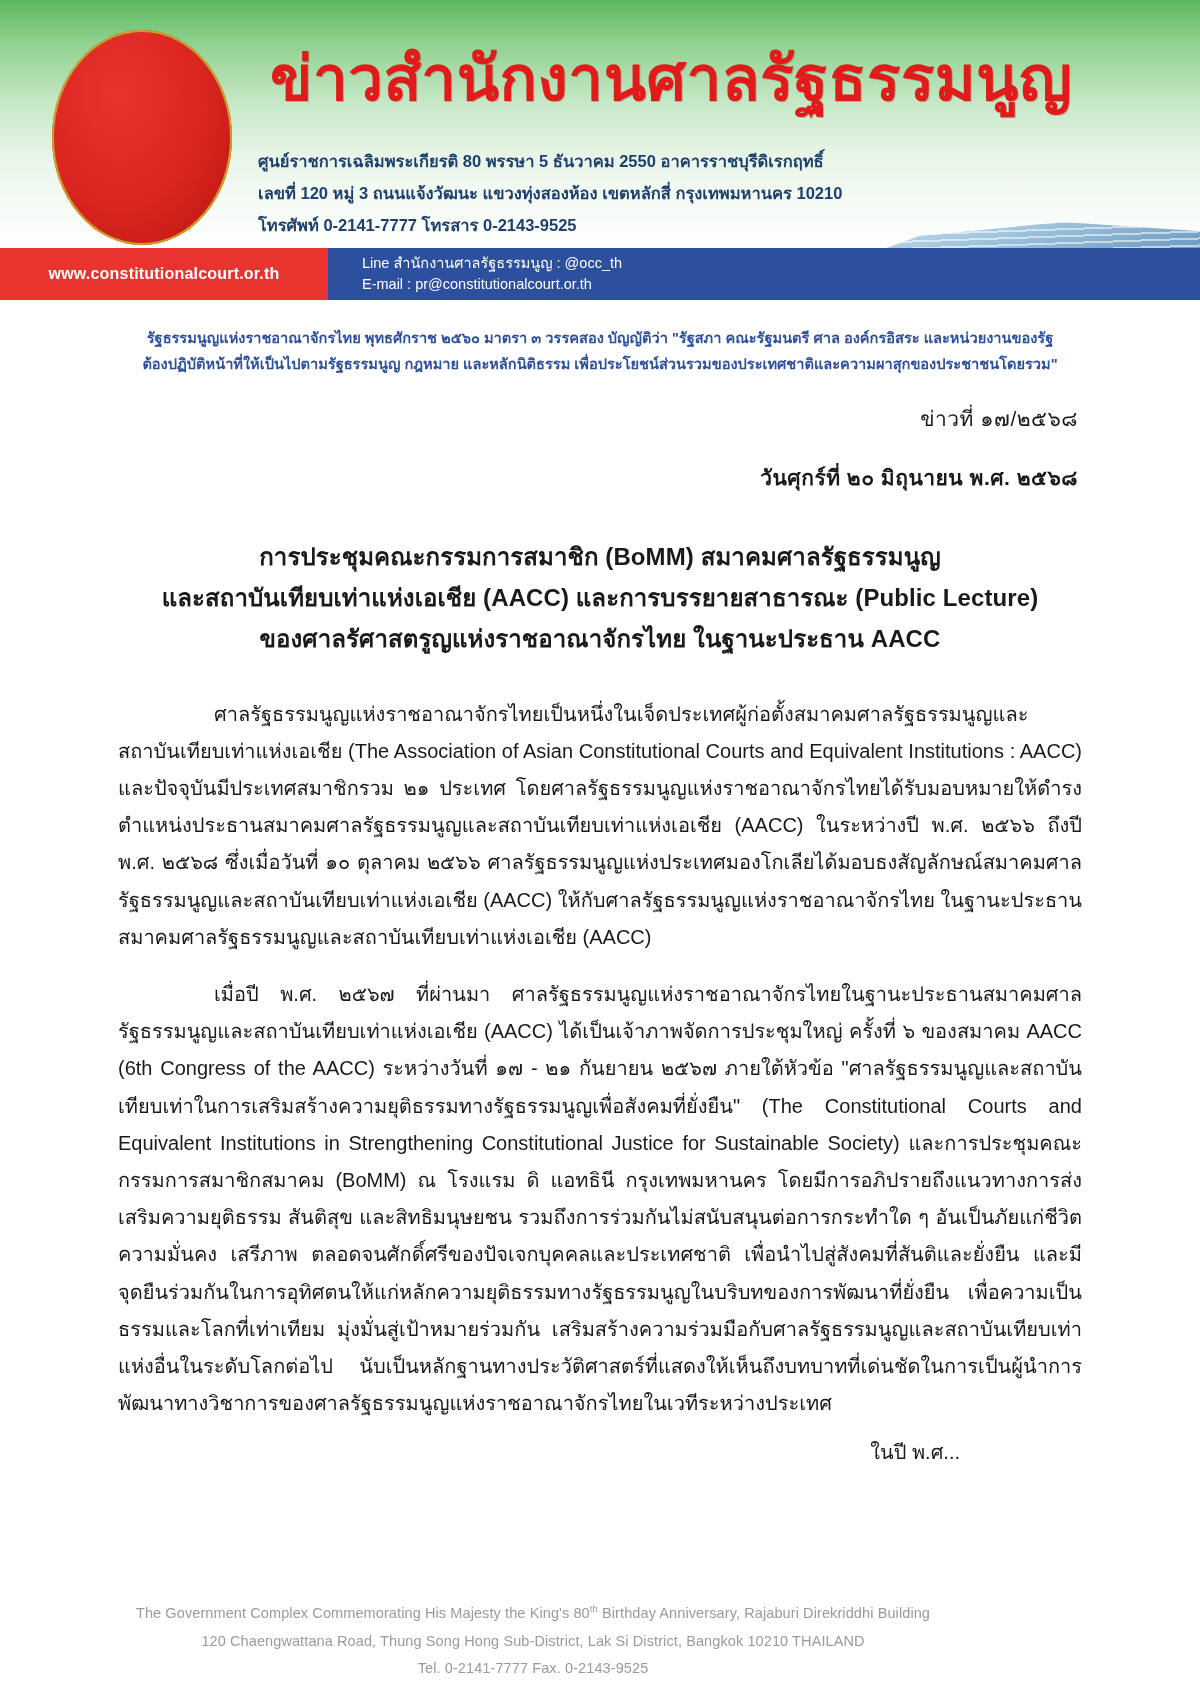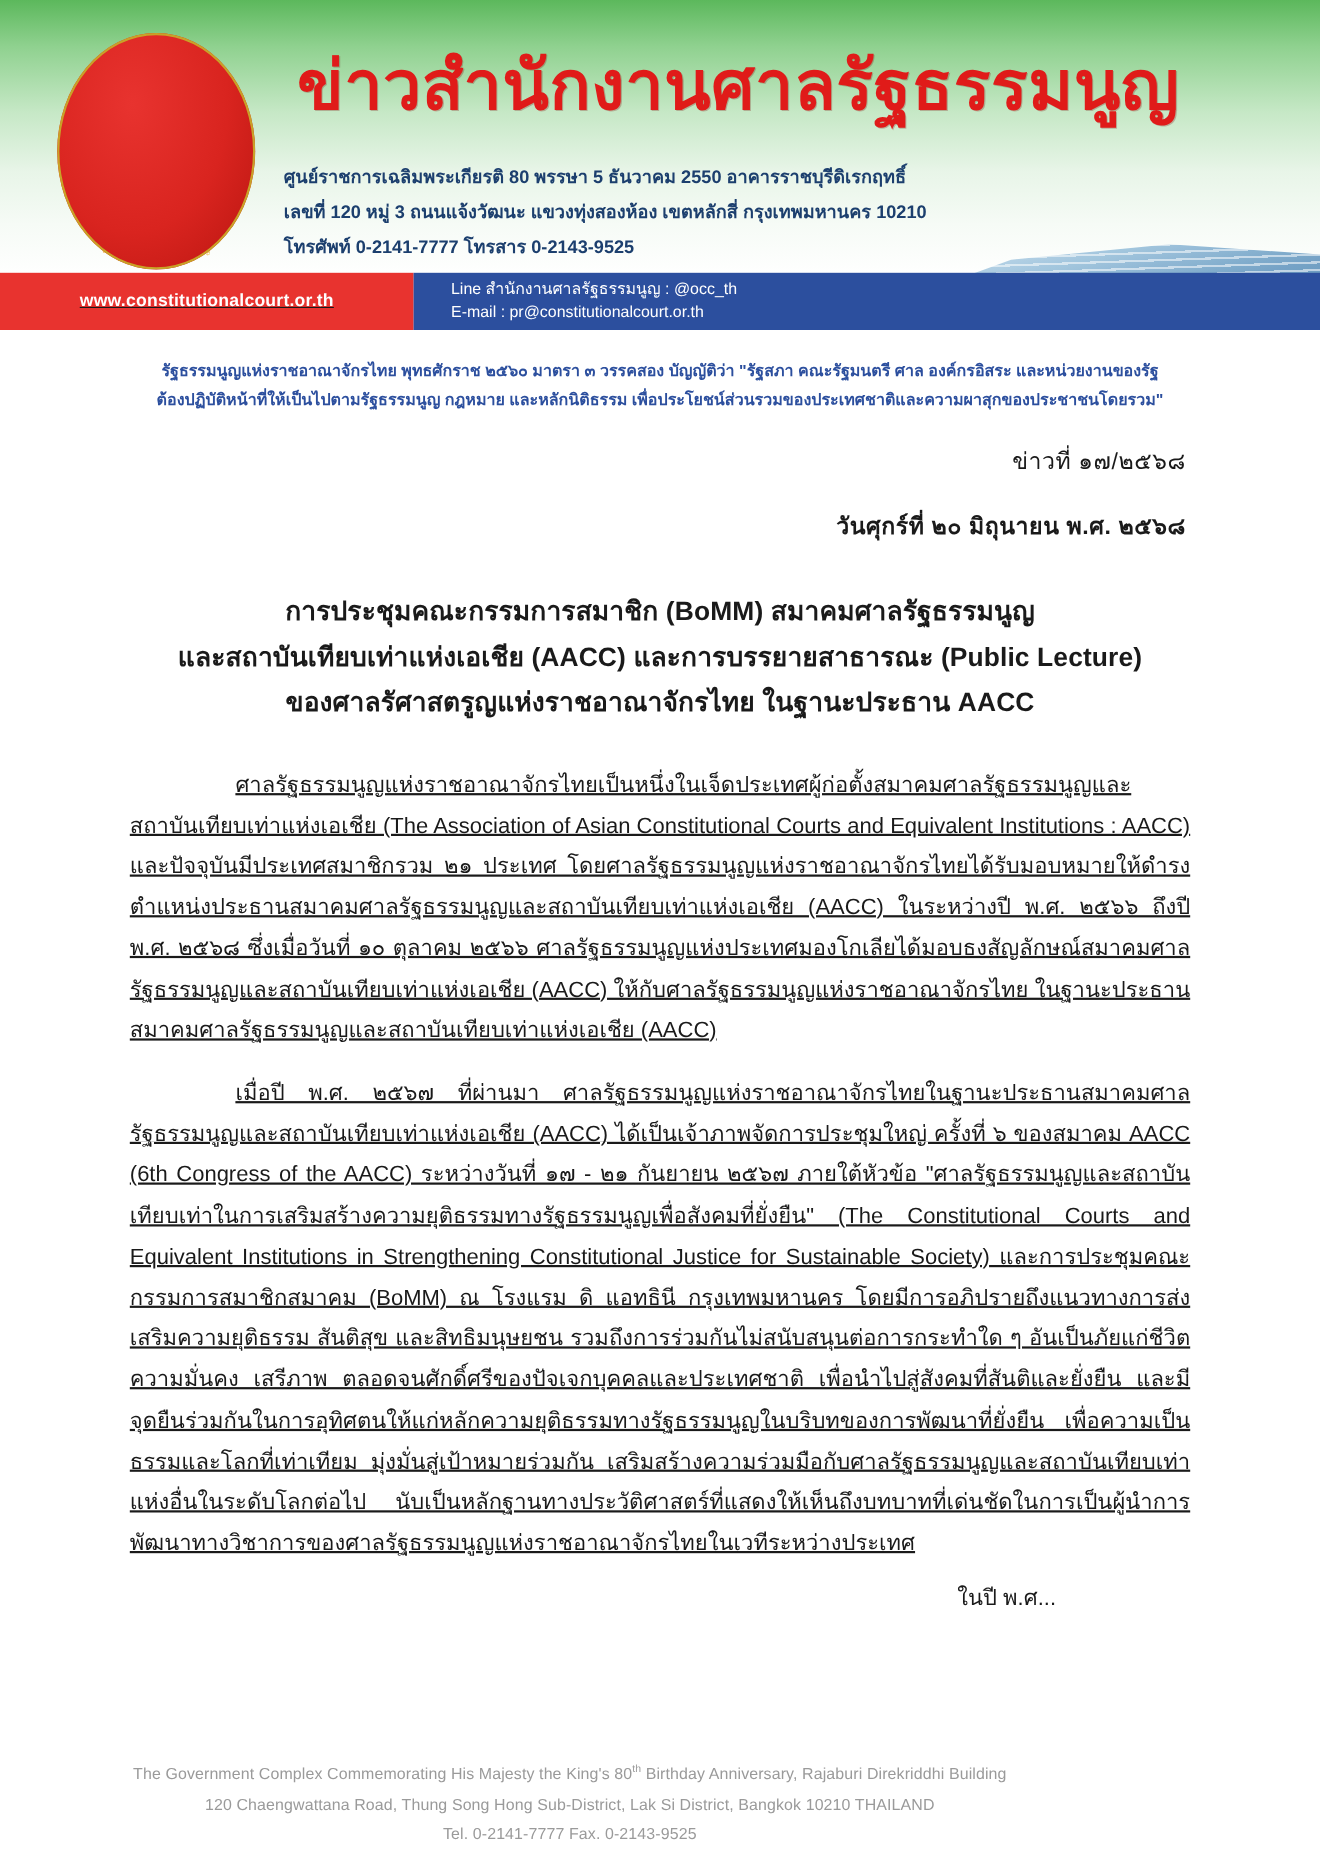--- a/index.html
+++ b/index.html
@@ -106,26 +106,25 @@
   
   .contact-strip {
     position: absolute;
     left: 0;
     bottom: 0;
     width: 1200px;
     height: 52px;
     display: flex;
   }
   .strip-red {
-    width: 376px;
+    width: 328px;
     background: #e8332f;
     display: flex;
     align-items: center;
     justify-content: center;
-    text-decoration: underline;
   }
   .strip-red span {
     color: #ffffff;
     font-size: 16px;
     font-weight: 600;
     letter-spacing: .2px;
   }
   .strip-blue {
     flex: 1;
     background: #2c4f9e;
@@ -189,34 +188,33 @@
     margin-top: 36px;
     padding: 0 118px;
   }
   .doc-body p {
     font-size: 20px;
     line-height: 1.86;
     text-align: justify;
     text-justify: inter-word;
     text-indent: 96px;
     margin-bottom: 20px;
-    text-decoration: underline;
   }
 
   .tail-line {
     margin-top: -6px;
     padding-right: 122px;
     text-align: right;
     font-size: 20px;
   }
 
   
   .doc-footer {
     position: absolute;
-    left: 0;
+    left: 15px;
     bottom: 14px;
     width: 1036px;
     text-align: center;
     color: #9a9a9a;
   }
   .doc-footer div {
     font-size: 14.5px;
     line-height: 1.9;
     letter-spacing: .1px;
   }

